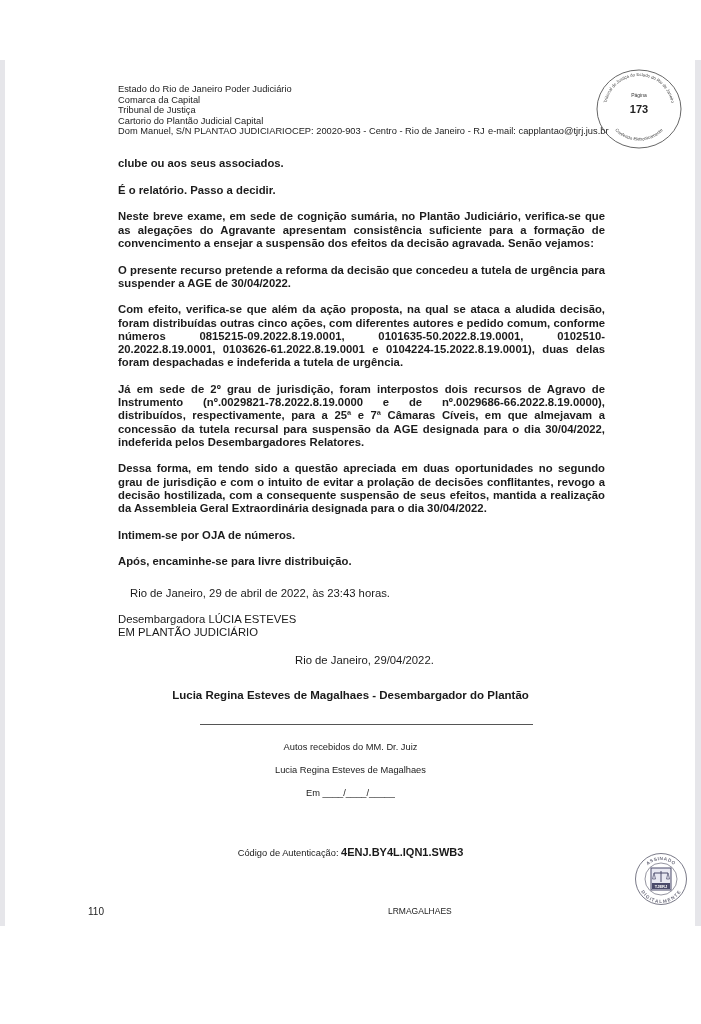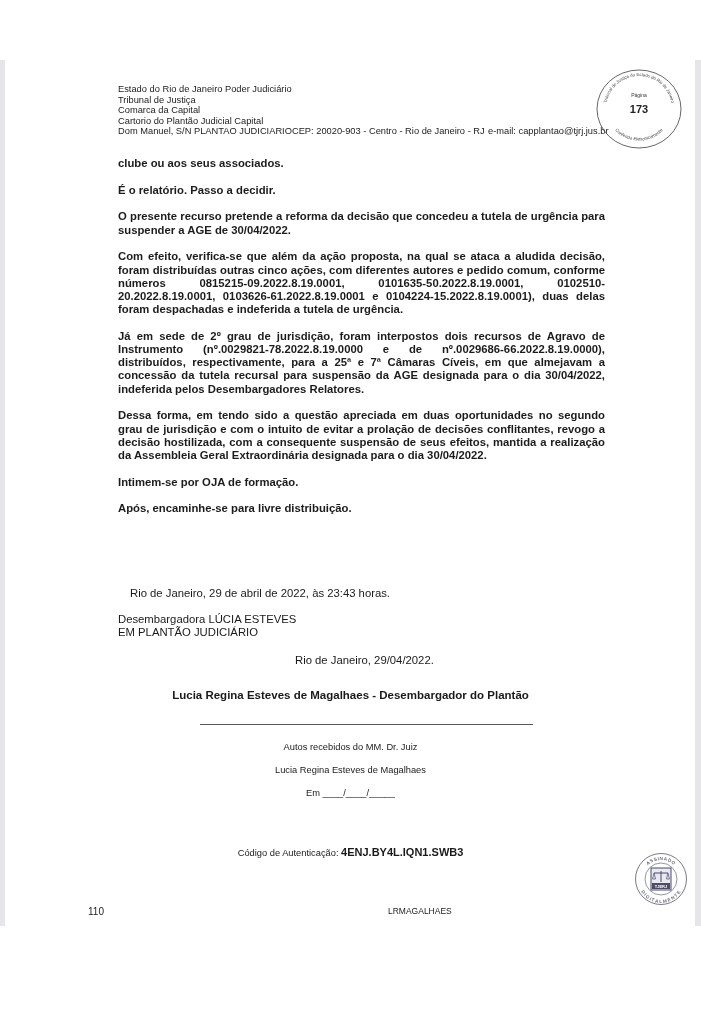--- a/index.html
+++ b/index.html
@@ -44,22 +44,22 @@
 </style>
 </head>
 <body>
 
 <div class="edge-left"></div>
 <div class="edge-right"></div>
 <div class="page"></div>
 
 <div class="header">
   <div>Estado do Rio de Janeiro Poder Judiciário</div>
+  <div>Comarca da Capital</div>
   <div>Tribunal de Justiça</div>
-  <div>Comarca da Capital</div>
   <div>Cartorio do Plantão Judicial Capital</div>
   <div class="addr">Dom Manuel, S/N PLANTAO JUDICIARIOCEP: 20020-903 - Centro - Rio de Janeiro - RJ</div>
   <div class="email">e-mail: capplantao@tjrj.jus.br</div>
 </div>
 
 <div class="stamp">
   <svg viewBox="0 0 90 82">
     <defs>
       <path id="arcTop" d="M 12 41 A 33 33 0 0 1 78 41"></path>
       <path id="arcBot" d="M 14 50 A 32 30 0 0 0 76 50"></path>
@@ -72,25 +72,26 @@
       <textPath href="#arcBot" startOffset="50%" text-anchor="middle">Conferido Eletronicamente</textPath>
     </text>
   </svg>
   <div class="stamp-label">Página</div>
   <div class="stamp-num">173</div>
 </div>
 
 <div class="body">
   <p class="nojust">clube ou aos seus associados.</p>
   <p class="nojust">É o relatório. Passo a decidir.</p>
+  <p>Neste breve exame, em sede de cognição sumária, no Plantão Judiciário, verifica-se que as alegações do Agravante apresentam consistência suficiente para a formação de convencimento a ensejar a suspensão dos efeitos da decisão agravada. Senão vejamos:</p>
   <p>O presente recurso pretende a reforma da decisão que concedeu a tutela de urgência para suspender a AGE de 30/04/2022.</p>
   <p>Com efeito, verifica-se que além da ação proposta, na qual se ataca a aludida decisão, foram distribuídas outras cinco ações, com diferentes autores e pedido comum, conforme números 0815215-09.2022.8.19.0001, 0101635-50.2022.8.19.0001, 0102510-20.2022.8.19.0001, 0103626-61.2022.8.19.0001 e 0104224-15.2022.8.19.0001), duas delas foram despachadas e indeferida a tutela de urgência.</p>
   <p>Já em sede de 2º grau de jurisdição, foram interpostos dois recursos de Agravo de Instrumento (nº.0029821-78.2022.8.19.0000 e de nº.0029686-66.2022.8.19.0000), distribuídos, respectivamente, para a 25ª e 7ª Câmaras Cíveis, em que almejavam a concessão da tutela recursal para suspensão da AGE designada para o dia 30/04/2022, indeferida pelos Desembargadores Relatores.</p>
   <p>Dessa forma, em tendo sido a questão apreciada em duas oportunidades no segundo grau de jurisdição e com o intuito de evitar a prolação de decisões conflitantes, revogo a decisão hostilizada, com a consequente suspensão de seus efeitos, mantida a realização da Assembleia Geral Extraordinária designada para o dia 30/04/2022.</p>
-  <p class="nojust">Intimem-se por OJA de formação.</p>
+  <p class="nojust">Intimem-se por OJA de números.</p>
   <p class="nojust">Após, encaminhe-se para livre distribuição.</p>
 </div>
 
 <div class="sig1">Rio de Janeiro, 29 de abril de 2022, às 23:43 horas.</div>
 <div class="sig2">
   <div>Desembargadora LÚCIA ESTEVES</div>
   <div>EM PLANTÃO JUDICIÁRIO</div>
 </div>
 <div class="date2">Rio de Janeiro, 29/04/2022.</div>
 <div class="signer">Lucia Regina Esteves de Magalhaes - Desembargador do Plantão</div>

